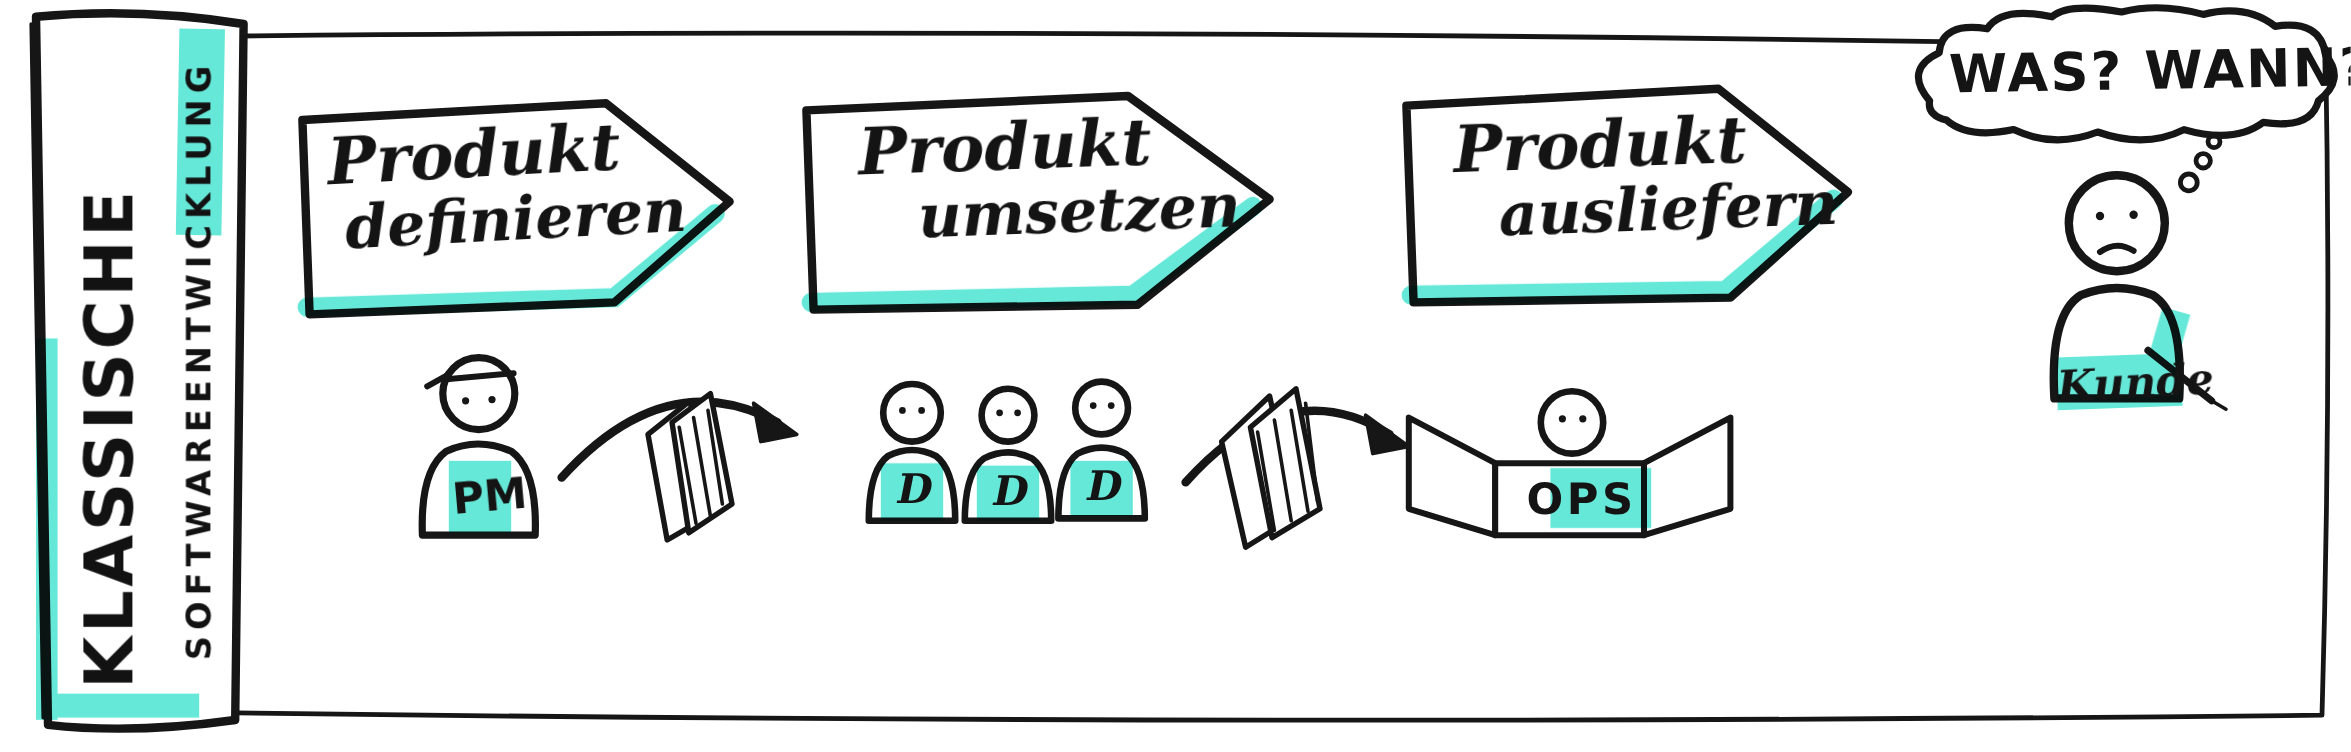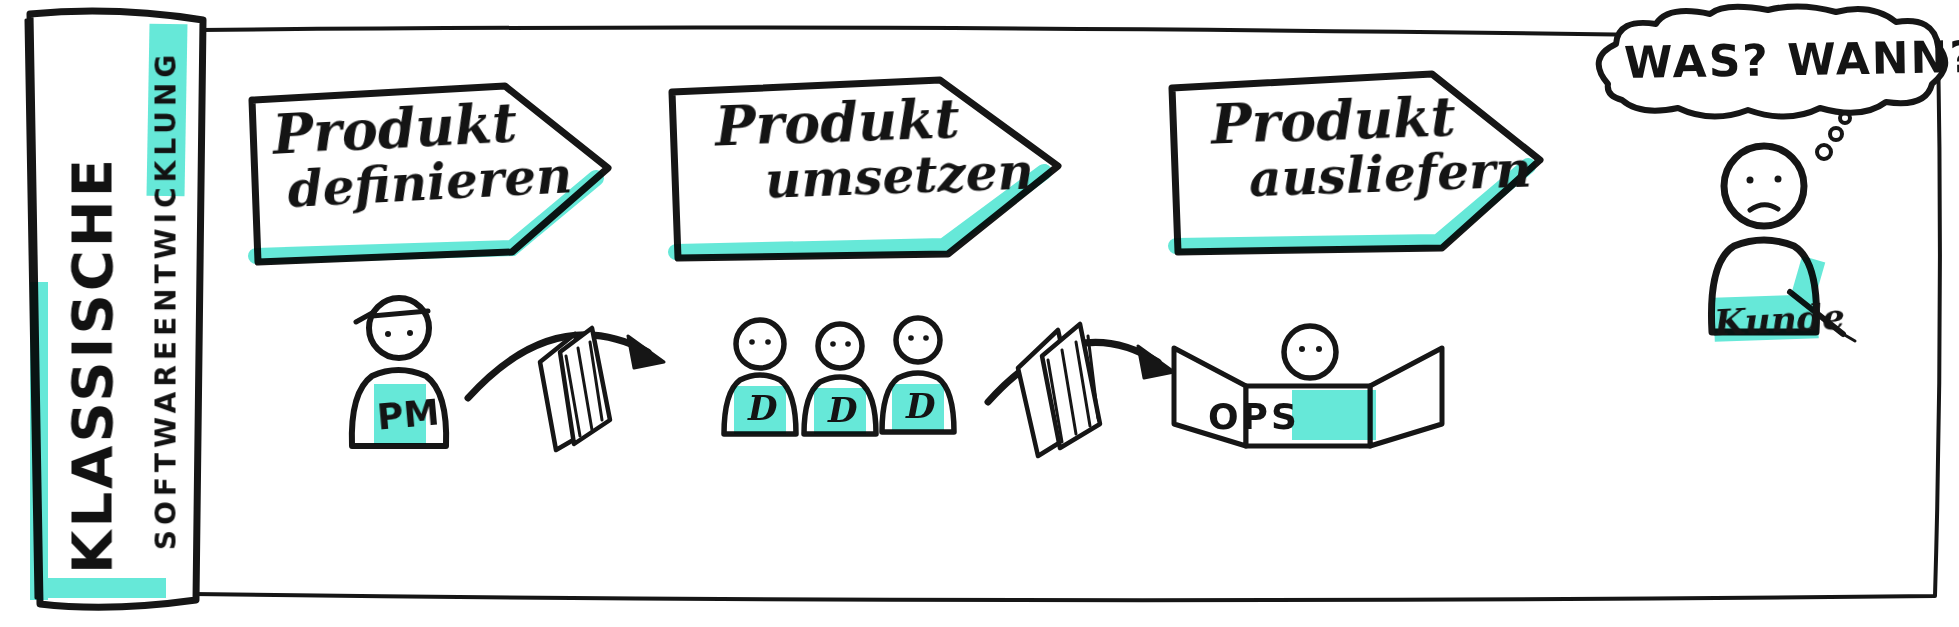--- a/index.html
+++ b/index.html
@@ -188,18 +188,18 @@
   </div>
   <div class="label script stage-label" style="left:1212px; top:90px; transform:rotate(-2deg);">
     <span class="l1">Produkt</span>
     <span class="l2" style="margin-left:36px;">ausliefern</span>
   </div>
 
   <div class="label caps role-label" style="left:377px; top:394px; transform:rotate(-5deg);">PM</div>
   <div class="label script dev-label" style="left:748px; top:388px;">D</div>
   <div class="label script dev-label" style="left:828px; top:390px;">D</div>
   <div class="label script dev-label" style="left:906px; top:386px;">D</div>
-  <div class="label caps role-label" style="left:1208px; top:396px; letter-spacing:3px;">OPS</div>
+  <div class="label caps role-label" style="left:1272px; top:396px; letter-spacing:3px;">OPS</div>
   <div class="label script role-label" style="left:1714px; top:298px; transform:rotate(-3deg);">Kunde</div>
 
   <div class="label caps thought-label" style="left:1624px; top:34px; transform:rotate(-1deg);">WAS? WANN?</div>
 
 </div>
 
 </body></html>

